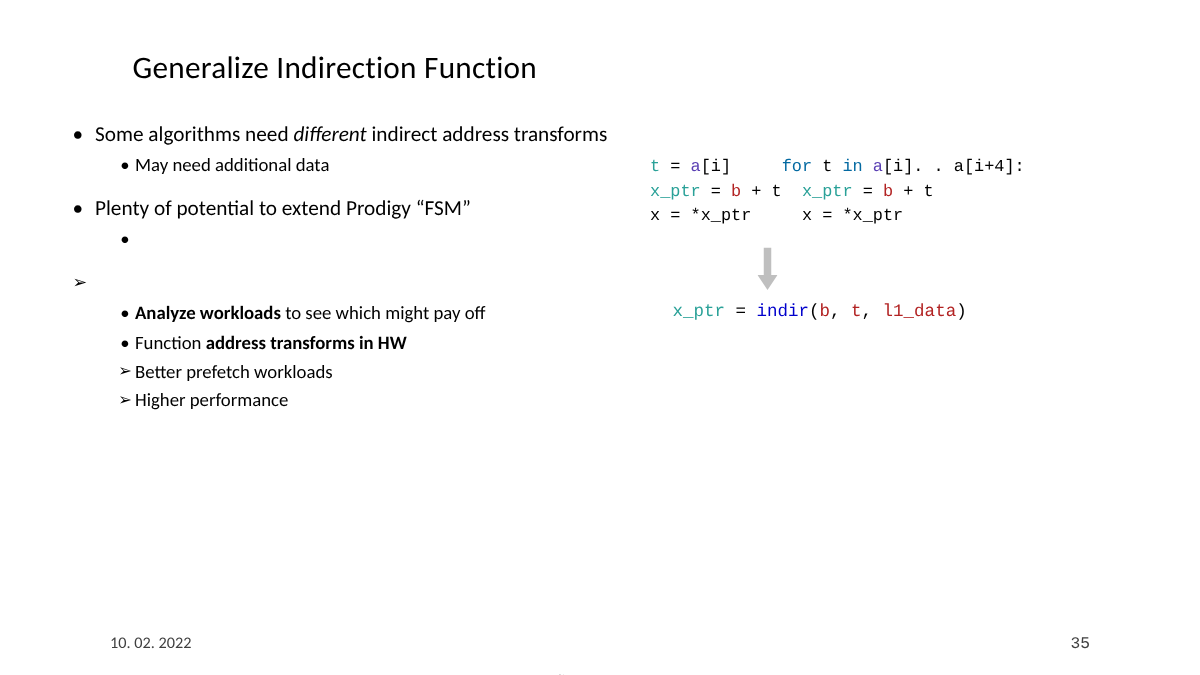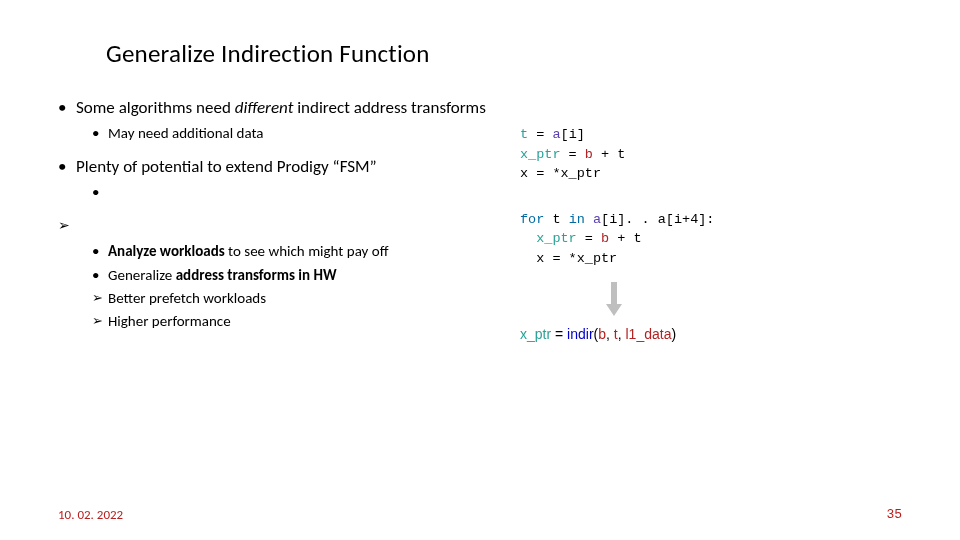--- a/index.html
+++ b/index.html
@@ -24,20 +24,21 @@
     letter-spacing: 0.2px;
     margin-left: 48px;
   }
   .content {
     display: flex;
     flex-direction: row;
   }
   .left-col {
     width: 430px;
     flex-shrink: 0;
+    text-align: center;
   }
   .right-col {
     flex: 1;
     padding-left: 32px;
     padding-top: 28px;
   }
   .bullets {
     font-size: 17px;
     line-height: 1.35;
   }
@@ -64,22 +65,21 @@
     flex-shrink: 0;
   }
   .b2 .mark.dot::before { content: "•"; }
   .b2 .mark.tri::before { content: "➢"; font-size: 13px; position: relative; top: -1px; }
   .spacer { height: 10px; }
   .italic { font-style: italic; }
   .bold { font-weight: 700; }
 
   .code-row {
     display: flex;
-    flex-direction: column;
-    gap: 26px;
+    flex-direction: row;
   }
   .code-block {
     font-family: Consolas, "Courier New", monospace;
     font-size: 13.5px;
     line-height: 1.45;
     white-space: pre;
   }
   .kw1 { color: #0369a1; }    
   .ty1 { color: #2aa198; }    
   .id-a { color: #5a3fb3; }   
@@ -88,38 +88,38 @@
   .arrow-wrap {
     margin: 14px 0 10px 86px;
   }
   .arrow {
     width: 16px;
     height: 34px;
     display: block;
   }
 
   .result-code {
-    font-family: Liberation Sans, sans-serif;
+    font-family: Liberation Mono, monospace;
     font-size: 14px;
-    margin-left: 0;
+    margin-left: 18px;
     margin-top: 4px;
   }
   .fn { color: #0000cc; }
   .arg { color: #b22222; }
 
   .footer {
     position: absolute;
     bottom: 18px;
     left: 0;
     right: 0;
-    padding: 0 58px;
+    padding: 0 88px;
     display: flex;
     justify-content: space-between;
     font-size: 13px;
-    color: #b91c1c;
+    color: #404040;
   }
   .footer .center {
     position: absolute;
     left: 0; right: 0;
     text-align: center;
     margin-top: 31px;
   }
   .footer .right { margin-left: auto; font-family: Liberation Mono, monospace; }
 </style>
 </head>
@@ -160,21 +160,21 @@
         </div>
         <div class="b2">
           <span class="mark dot"></span>
           <span>
             <span class="bold">Analyze workloads</span><span> to see which might pay off</span>
           </span>
         </div>
         <div class="b2">
           <span class="mark dot"></span>
           <span>
-            <span>Generalize </span><span class="bold">address transforms in HW</span>
+            <span>Function </span><span class="bold">address transforms in HW</span>
           </span>
         </div>
         <div class="b2">
           <span class="mark tri"></span>
           <span>Better prefetch workloads</span>
         </div>
         <div class="b2">
           <span class="mark tri"></span>
           <span>Higher performance</span>
         </div>

